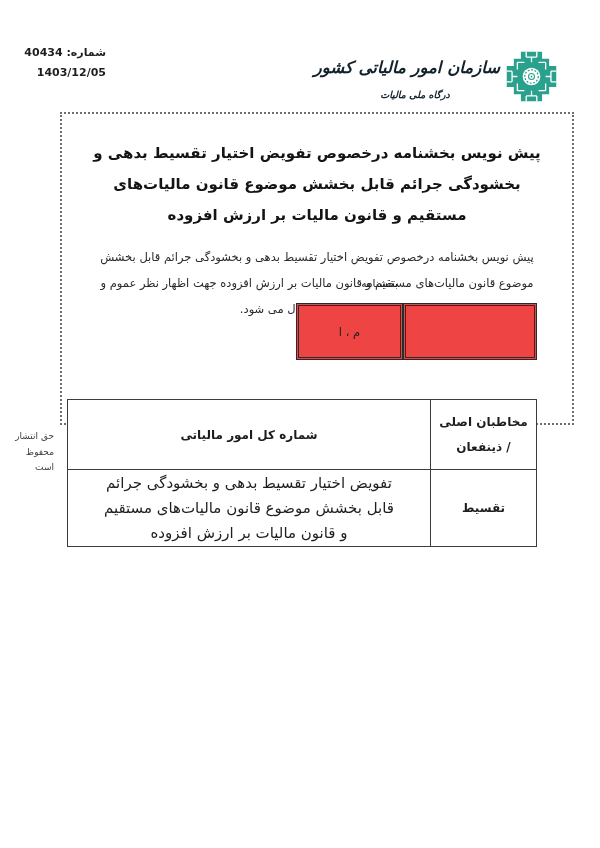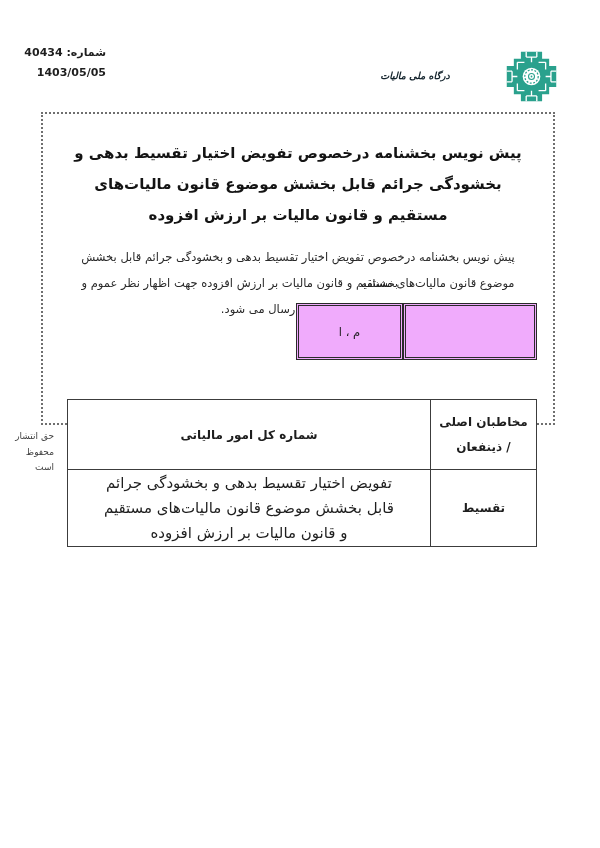--- a/index.html
+++ b/index.html
@@ -10,31 +10,31 @@
   
   .meta{position:absolute;left:40px;top:46px;width:66px;direction:rtl;text-align:right;
         font-size:11px;font-weight:bold;}
   .meta-line{margin-bottom:7px;white-space:nowrap;margin-left:36px;}
   
   .logo{position:absolute;top:50px;right:42px;width:53px;height:53px;}
   .org{position:absolute;top:58px;right:100px;width:170px;direction:rtl;text-align:center;color:#12222b;}
   .org-name{font-size:16.5px;font-weight:bold;font-style:italic;white-space:nowrap;}
   .org-sub{font-size:9.5px;font-weight:bold;font-style:italic;margin-top:12px;}
   
-  .dotted-box{position:absolute;left:41px;top:112px;width:514px;height:313px;
+  .dotted-box{position:absolute;left:60px;top:112px;width:514px;height:313px;
               border:2px dotted #6f6f6f;box-sizing:border-box;z-index:1;}
   .notice-title{margin:24px 26px 0;text-align:center;font-weight:bold;font-size:15px;
                 line-height:31px;direction:rtl;color:#141414;}
   .notice-body{margin:13px 34px 0;text-align:center;font-size:11.5px;line-height:26px;
                direction:rtl;color:#2a2a2a;}
   .kind-label{position:absolute;top:277px;right:202px;font-size:10.5px;direction:rtl;z-index:2;color:#222;}
   
   .ref-table{position:absolute;left:63px;top:303px;width:474px;height:57px;display:flex;
              direction:rtl;z-index:2;}
-  .ref-cell{border:3px double #2b2b2b;background:#f0abfc;box-sizing:border-box;
+  .ref-cell{border:3px double #2b2b2b;background:#ef4444;box-sizing:border-box;
             display:flex;align-items:center;justify-content:center;font-size:11.5px;direction:rtl;}
   .ref-cell.c-right{width:134px;}
   .ref-cell.c-mid{width:233px;}
   .ref-cell.c-left{width:107px;}
   
   .info-table{position:absolute;left:67px;top:399px;width:470px;border-collapse:collapse;
               direction:rtl;z-index:2;background:#fff;table-layout:fixed;}
   .info-table td{border:1px solid #3c3c3c;text-align:center;vertical-align:middle;background:#fff;}
   .col-label{width:103px;}
   .cell-label{font-weight:bold;font-size:12px;line-height:25px;white-space:pre-line;direction:rtl;}
@@ -44,21 +44,21 @@
   .cell-value-2{font-size:15px;line-height:25px;padding:0 30px;direction:rtl;}
   
   .side-note{position:absolute;left:-9px;top:429px;width:63px;direction:rtl;text-align:right;
              font-size:9px;line-height:15.5px;color:#3f3f3f;white-space:pre-line;z-index:3;}
 </style>
 </head>
 <body>
 
 <div class="meta">
   <div class="meta-line">شماره: 40434</div>
-  <div class="meta-line">1403/05/05</div>
+  <div class="meta-line">1403/12/05</div>
 </div>
 
 <div class="logo" style="color:#2aa18d;">
   <svg width="53" height="53" viewBox="0 0 60 60" xmlns="http://www.w3.org/2000/svg">
     <path d="M18 2 H42 V10 H50 V18 H58 V42 H50 V50 H42 V58 H18 V50 H10 V42 H2 V18 H10 V10 H18 Z" fill="currentColor"></path>
     <g stroke="#ffffff" stroke-width="1.5" fill="none">
       <path d="M24 2 v6 M24 8 h12 M36 8 V2 M30 8 v6"></path>
       <path d="M24 58 v-6 M24 52 h12 M36 52 v6 M30 52 v-6"></path>
       <path d="M2 24 h6 M8 24 v12 M8 36 H2 M8 30 h6"></path>
       <path d="M58 24 h-6 M52 24 v12 M52 36 h6 M52 30 h-6"></path>
@@ -67,20 +67,21 @@
       <path d="M14 46 h8 M14 46 v-8"></path>
       <path d="M46 46 h-8 M46 46 v-8"></path>
     </g>
     <circle cx="30" cy="30" r="10" fill="#ffffff"></circle>
     <circle cx="30" cy="30" r="7.6" fill="none" stroke="currentColor" stroke-width="1.4" stroke-dasharray="2.2 1.7"></circle>
     <circle cx="30" cy="30" r="3.4" fill="none" stroke="currentColor" stroke-width="1.2"></circle>
     <circle cx="30" cy="30" r="1" fill="currentColor"></circle>
   </svg>
 </div>
 <div class="org">
+  <div class="org-name">سازمان امور مالیاتی کشور</div>
   <div class="org-sub">درگاه ملی مالیات</div>
 </div>
 
 <div class="dotted-box">
   <div class="notice-title">پیش نویس بخشنامه درخصوص تفویض اختیار تقسیط بدهی و بخشودگی جرائم قابل بخشش موضوع قانون مالیات‌های مستقیم و قانون مالیات بر ارزش افزوده</div>
   <div class="notice-body">پیش نویس بخشنامه درخصوص تفویض اختیار تقسیط بدهی و بخشودگی جرائم قابل بخشش موضوع قانون مالیات‌های مستقیم و قانون مالیات بر ارزش افزوده جهت اظهار نظر عموم و فعالان اقتصادی ارسال می شود.</div>
 </div>
 
 <div class="kind-label">بخشنامه</div>
 

